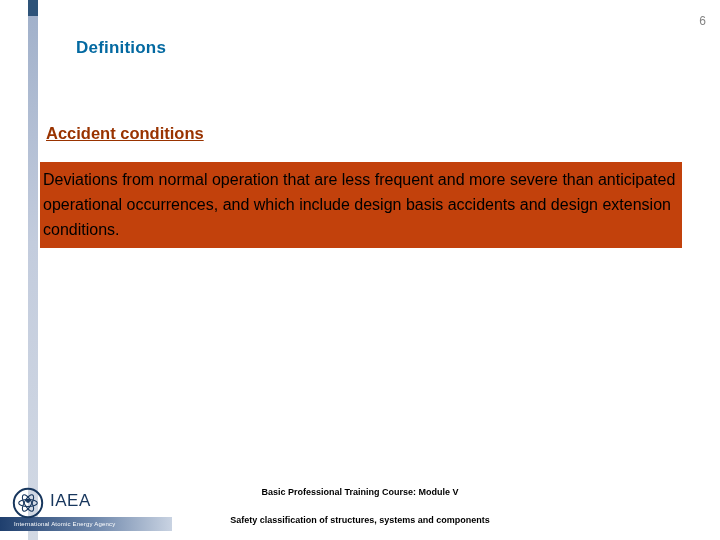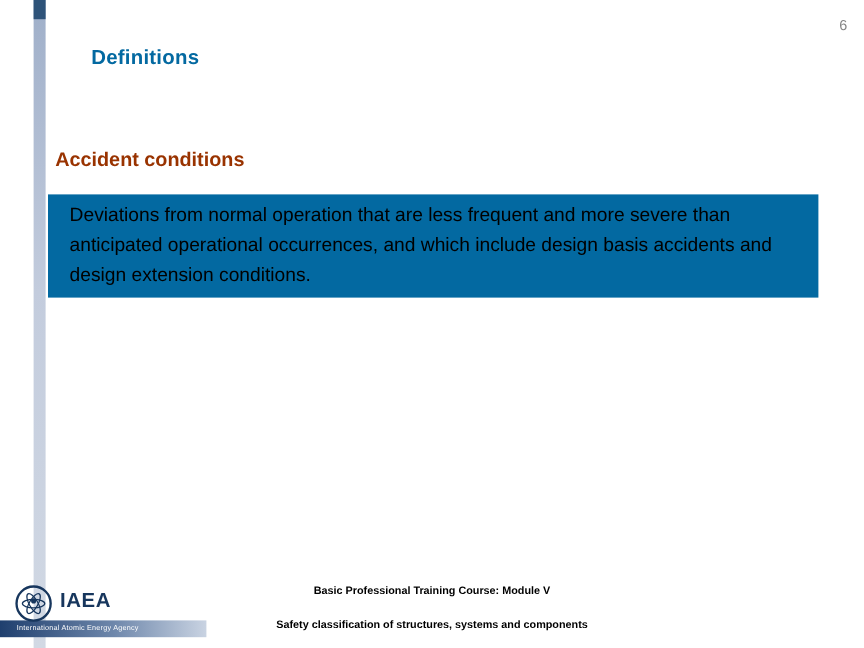--- a/index.html
+++ b/index.html
@@ -47,32 +47,32 @@
     color: #0369a1;
     letter-spacing: 0.2px;
     margin-left: 40px;
   }
   .section-heading {
     position: absolute;
     font-size: 16.5px;
     font-weight: bold;
     color: #993300;
   }
-  .heading-1 { left: 46px; top: 124px; }
+  .heading-1 { left: 46px; top: 124px; text-decoration: underline; }
   .heading-2 { left: 41px; top: 265px; }
   .def-box {
     position: absolute;
     left: 40px;
     width: 642px;
     box-sizing: border-box;
-    background: #0369a1;
+    background: #c2410c;
     color: #000000;
     font-size: 16px;
     line-height: 1.55;
-    padding: 6px 18px;
+    padding: 6px 3px;
   }
   .box-1 { top: 162px; }
   .box-2 { top: 306px; }
   .footer-line {
     position: absolute;
     left: 0;
     right: 0;
     text-align: center;
     font-size: 9px;
     font-weight: bold;
@@ -92,21 +92,21 @@
     position: absolute;
     left: 12px;
     top: 487px;
     display: flex;
     align-items: flex-start;
     gap: 6px;
     z-index: 2;
   }
   .logo-text {
     font-size: 17px;
-    font-weight: bold;
+    font-weight: normal;
     color: #17365d;
     margin-top: 4px;
     letter-spacing: 0.5px;
   }
   .logo-subtext {
     position: absolute;
     left: 14px;
     top: 521px;
     font-size: 6px;
     color: #ffffff;

